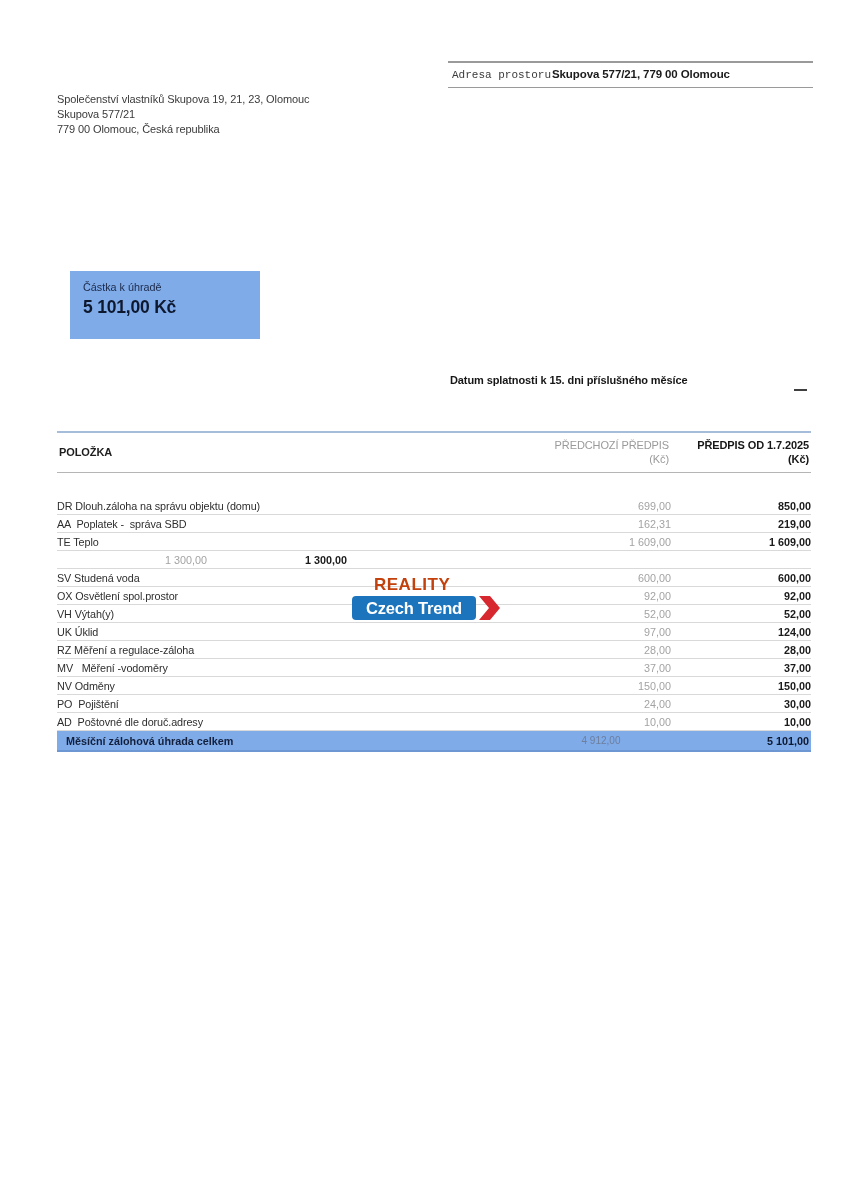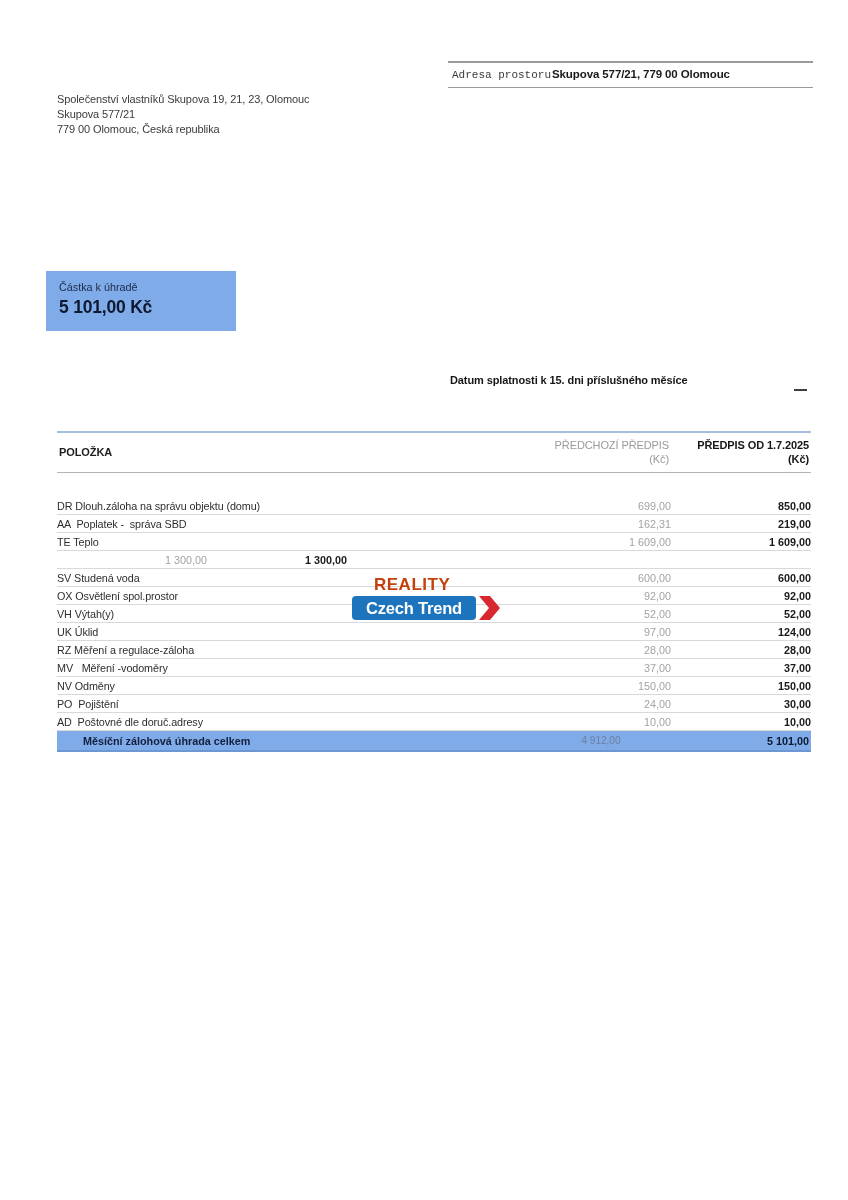--- a/index.html
+++ b/index.html
@@ -13,41 +13,41 @@
   
   .prop-box { position:absolute; left:448px; top:61px; width:365px; border-top:2px solid #9a9a9a; border-bottom:1px solid #9a9a9a; padding:5px 4px 6px 4px; display:flex; align-items:baseline; }
   .prop-label { font-size:11px; color:#3b3b3b; width:100px; flex:none;font-family:Liberation Mono, monospace; }
   .prop-value { font-size:11.5px; font-weight:bold; color:#1a1a1a; letter-spacing:-0.1px; }
 
   
   .title-box { position:absolute; left:57px; top:202px; width:375px; height:65px; background:#ececec; padding:9px 13px; font-size:19.5px; line-height:24px; color:#3f3f3f; letter-spacing:-0.3px; }
   .title-box .date { font-weight:bold; color:#161616; }
 
   
-  .amount-box { position:absolute; left:46px; top:271px; width:190px; height:60px; background:#7fabe9; padding:10px 11px 0 13px; }
+  .amount-box { position:absolute; left:70px; top:271px; width:190px; height:68px; background:#7fabe9; padding:10px 11px 0 13px; }
   .amount-label { font-size:10.8px; color:#1c2a4a; margin-bottom:4px; }
   .amount-value { font-size:17.5px; font-weight:bold; color:#0e1930; letter-spacing:-0.2px; }
 
   
   .due-note { position:absolute; left:450px; top:374px; font-size:11px; font-weight:bold; color:#161616; letter-spacing:-0.1px; }
   .dash { position:absolute; left:794px; top:389px; width:13px; height:2px; background:#3f3f3f; }
 
   
   .table { position:absolute; left:57px; top:431px; width:754px; }
   .t-header { display:flex; border-top:2.5px solid #a5bdd9; border-bottom:1px solid #b5b5b5; padding:5px 2px 6px 2px; align-items:flex-end; }
   .h-item { flex:1; font-size:11px; font-weight:bold; color:#1d1d1d; align-self:center; letter-spacing:-0.1px; }
   .h-prev { width:150px; text-align:right; font-size:11px; color:#9a9a9a; line-height:14px; letter-spacing:-0.1px; }
   .h-new  { width:140px; text-align:right; font-size:11px; font-weight:bold; color:#161616; line-height:14px; letter-spacing:-0.1px; }
   .t-spacer { height:24px; }
   .t-row { display:flex; height:18px; align-items:center; border-bottom:1px solid #d9d9d9; }
   .row-label { flex:1; font-size:10.8px; color:#2e2e2e; white-space:pre; letter-spacing:-0.1px; }
   .row-prev { width:150px; text-align:right; font-size:10.8px; color:#a3a3a3; }
   .row-new  { width:140px; text-align:right; font-size:10.8px; font-weight:600; color:#1b1b1b; }
   .t-total { display:flex; height:21px; align-items:center; background:#7fabe9; border-bottom:2px solid #6d97d3; }
-  .total-label { flex:1; padding-left:26px; font-size:10.8px; font-weight:bold; color:#13203d; white-space:pre; }
+  .total-label { flex:1; padding-left:9px; font-size:10.8px; font-weight:bold; color:#13203d; white-space:pre; }
   .total-prev { width:140px; text-align:center; font-size:10px; color:#6e7e9c; }
   .total-new  { width:140px; text-align:right; padding-right:2px; font-size:10.8px; font-weight:bold; color:#0e1930; }
 
   
   .logo { position:absolute; left:352px; top:575px; width:152px; height:50px; }
   .logo-line1 { margin-left:22px; font-size:17px; font-weight:bold; color:#c2410c; letter-spacing:0.5px; line-height:20px; }
   .logo-box { position:absolute; left:0; top:21px; width:124px; height:24px; background:#1b74bc; border-radius:4px; display:flex; align-items:center; justify-content:center; }
   .logo-box span { color:#ffffff; font-size:16.5px; font-weight:bold; letter-spacing:-0.2px; }
   .logo-chevron { position:absolute; left:126px; top:21px; }
 </style>

